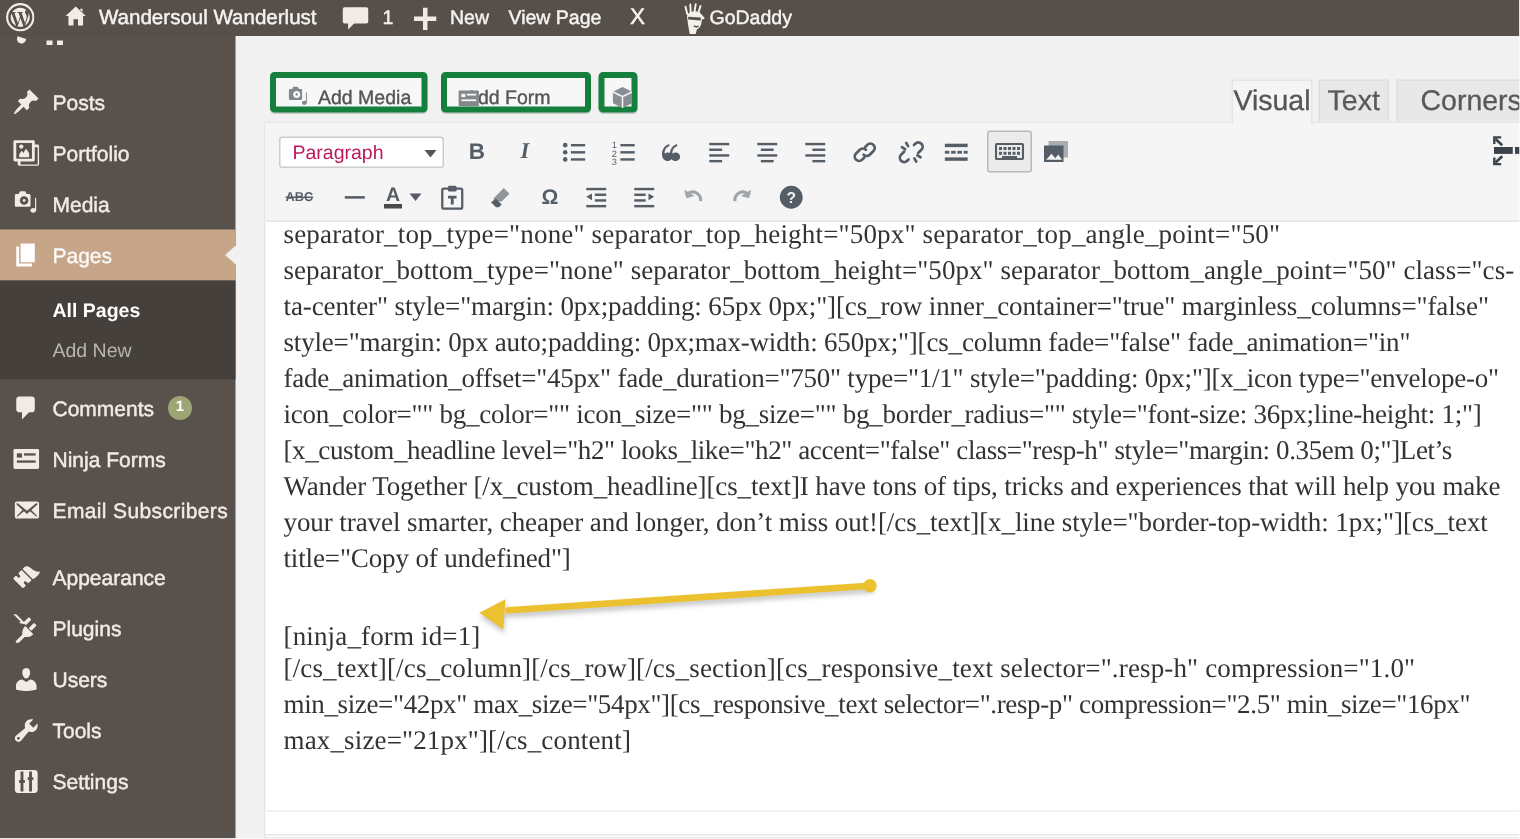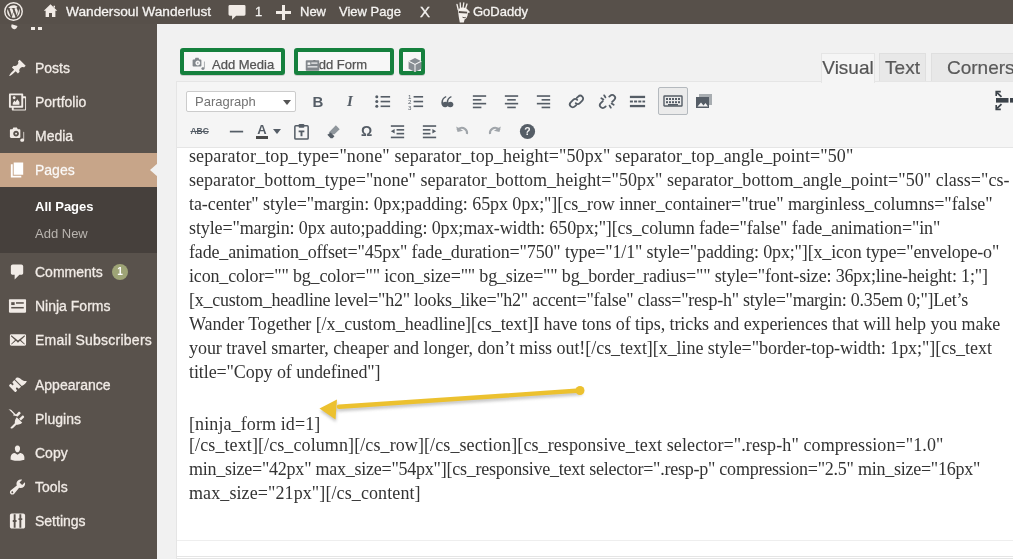--- a/index.html
+++ b/index.html
@@ -22,21 +22,21 @@
 #content { position:absolute; left:157px; top:24px; width:856px; height:535px; background:#f1f1f1; }
 
 .wpbtn { position:absolute; top:24px; height:27px; background:#f7f7f7; border:4px solid #15803d; border-radius:3px; box-shadow:0 1px 0 #ccc; color:#555; font-size:13px; line-height:25px; white-space:nowrap; -webkit-text-stroke:0.25px #555; }
 
 .edtab { position:absolute; top:29px; height:28px; font-size:19px; color:#595959; line-height:27px; text-align:center; -webkit-text-stroke:0.2px; }
 .edtab.inactive { background:#e8e8e8; border:1px solid #dfdfdf; border-bottom:none; }
 .edtab.active { background:#f5f5f5; border:1px solid #e5e5e5; border-bottom:none; color:#555; height:30px; z-index:5; }
 
 #editorbox { position:absolute; left:19px; top:57px; width:860px; height:478px; background:#fff; border:1px solid #e5e5e5; }
 #toolbars { position:absolute; left:0; top:0; width:858px; height:66px; background:#f5f5f5; border-bottom:1px solid #e5e5e5; }
-#paraselect { position:absolute; left:9px; top:9px; width:110px; height:21px; background:#fff; border:1px solid #ccc; border-radius:2px; font-size:13px; color:#737373; line-height:19px; padding-left:8px; }
+#paraselect { position:absolute; left:9px; top:9px; width:110px; height:21px; background:#fff; border:1px solid #ccc; border-radius:2px; font-size:13px; color:#be185d; line-height:19px; padding-left:8px; }
 #paraselect .arr { position:absolute; right:4px; top:8px; width:0; height:0; border:4px solid transparent; border-top:5px solid #555; }
 .tbico { position:absolute; width:28px; height:24px; display:flex; align-items:center; justify-content:center; }
 
 #statusbar { position:absolute; left:0; top:458px; width:858px; height:17px; background:#fff; border-top:1px solid #eee; border-bottom:1px solid #e5e5e5; }
 
 #edtext { position:absolute; left:12px; top:62px; width:840px; font-family:"Liberation Serif", serif; font-size:18px; letter-spacing:0.1px; color:#333; }
 .tl { position:absolute; left:0; white-space:nowrap; height:24px; line-height:24px; }
 </style>
 </head>
 <body>
@@ -373,21 +373,21 @@
     <div class="mi" style="top:378px" id="mi-plugins">
       <svg width="19" height="19" viewBox="0 0 20 20">
           <path fill="#f1ebe6" d="M13.11 4.36L9.87 7.6 8 5.73l3.24-3.24c.35-.34 1.05-.2 1.56.32.52.51.66 1.21.31 1.55zm-8 1.77l.91-1.12 9.01 9.01-1.19.84c-.71.71-2.63 1.16-3.82 1.16H8.8l-4.27 4.27c-.39.39-1.02.39-1.41 0l-.2-.2c-.39-.39-.39-1.02 0-1.41L7.19 14.41v-1.19c0-1.19.45-3.11 1.16-3.82l.84-1.19-9.01-9.01 1.12-.91 9.01 9.01zm11.7 2.27l-3.24 3.24-1.87-1.87 3.24-3.24c.35-.34 1.05-.2 1.56.32.52.51.66 1.21.31 1.55z"></path>
         </svg>
       <span class="lbl">Plugins</span>
       </div>
     <div class="mi" style="top:412px" id="mi-users">
       <svg width="19" height="19" viewBox="0 0 20 20">
           <path fill="#f1ebe6" d="M10 9.25c-2.27 0-2.73-3.44-2.73-3.44C7 4.02 7.82 2 9.97 2c2.16 0 2.98 2.02 2.71 3.81 0 0-.41 3.44-2.68 3.44zm0 2.57L12.72 10c2.39 0 4.52 2.33 4.52 4.53v2.49s-3.65 1.13-7.24 1.13c-3.65 0-7.24-1.13-7.24-1.13v-2.49c0-2.25 1.94-4.48 4.47-4.48z"></path>
         </svg>
-      <span class="lbl">Copy</span>
+      <span class="lbl">Users</span>
       </div>
     <div class="mi" style="top:446px" id="mi-tools">
       <svg width="19" height="19" viewBox="0 0 20 20">
           <path fill="#f1ebe6" d="M16.68 9.77c-1.34 1.34-3.3 1.67-4.95.99l-5.41 6.52c-.99.99-2.59.99-3.58 0s-.99-2.59 0-3.57l6.52-5.42c-.68-1.65-.35-3.61.99-4.95 1.28-1.28 3.12-1.62 4.72-1.06l-2.89 2.89 2.82 2.82 2.86-2.87c.53 1.58.18 3.39-1.08 4.65zM3.81 16.21c.4.39 1.04.39 1.43 0 .4-.4.4-1.04 0-1.43-.39-.4-1.03-.4-1.43 0-.39.39-.39 1.03 0 1.43z"></path>
         </svg>
       <span class="lbl">Tools</span>
       </div>
     <div class="mi" style="top:480px" id="mi-settings">
       <svg width="19" height="19" viewBox="0 0 20 20">
           <path fill="#f1ebe6" d="M18 16V4c0-1.11-.89-2-2-2H4c-1.11 0-2 .89-2 2v12c0 1.11.89 2 2 2h12c1.11 0 2-.89 2-2zM8 11v6H6v-6H5V9h1V3h2v6h1v2H8zm6-2v8h-2V9h-1V7h1V3h2v4h1v2h-1z"></path>

